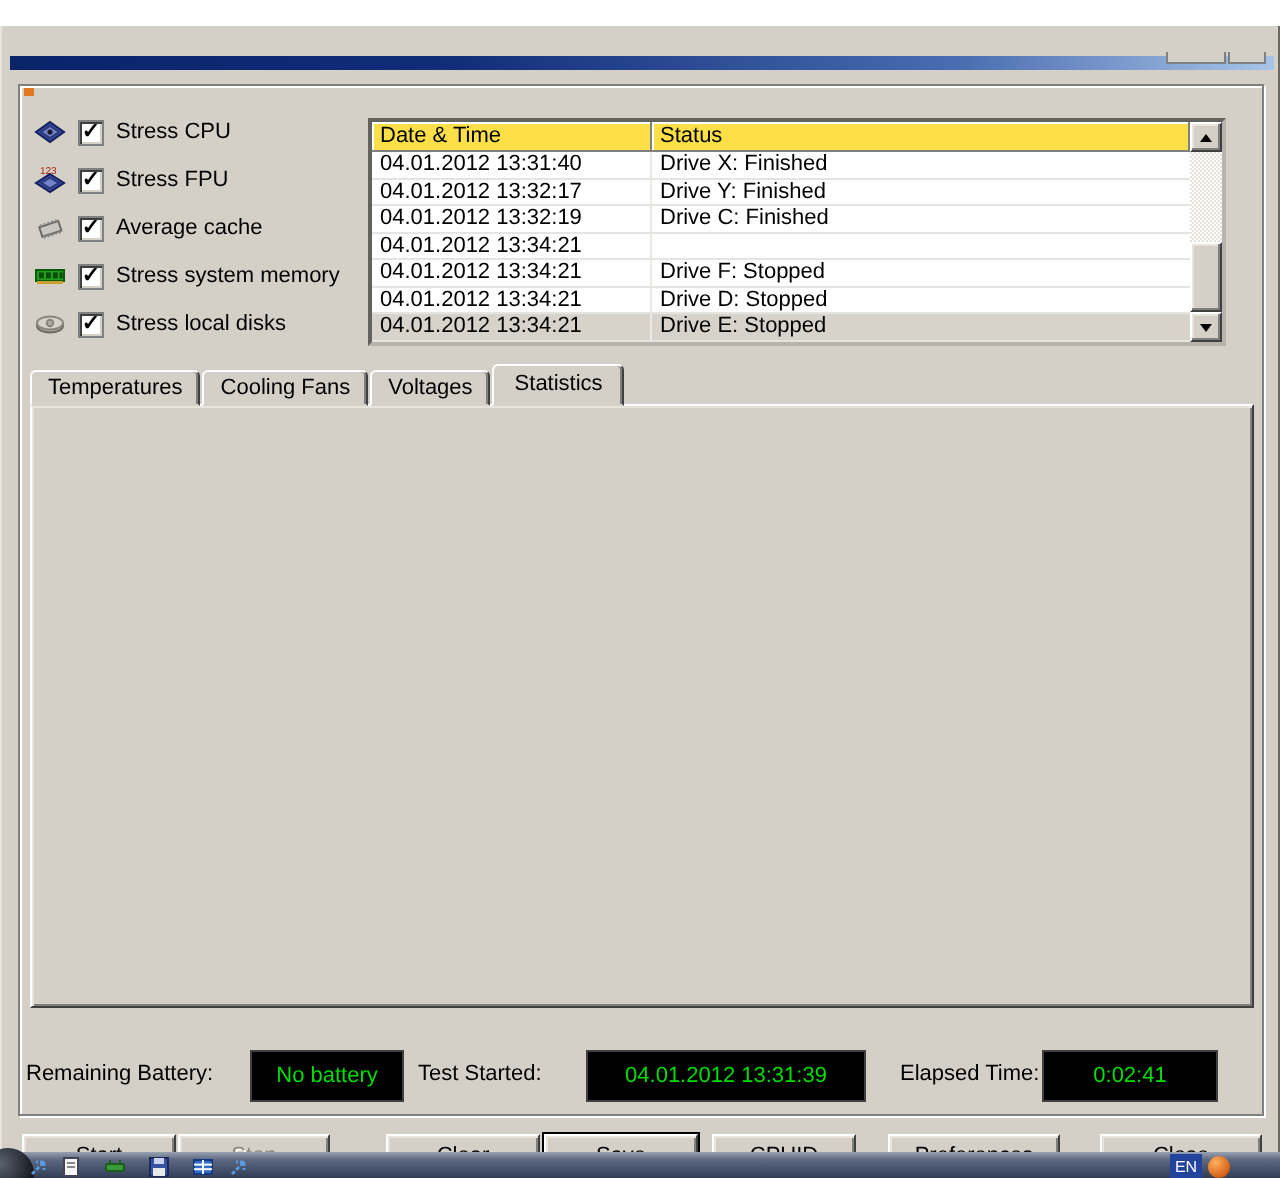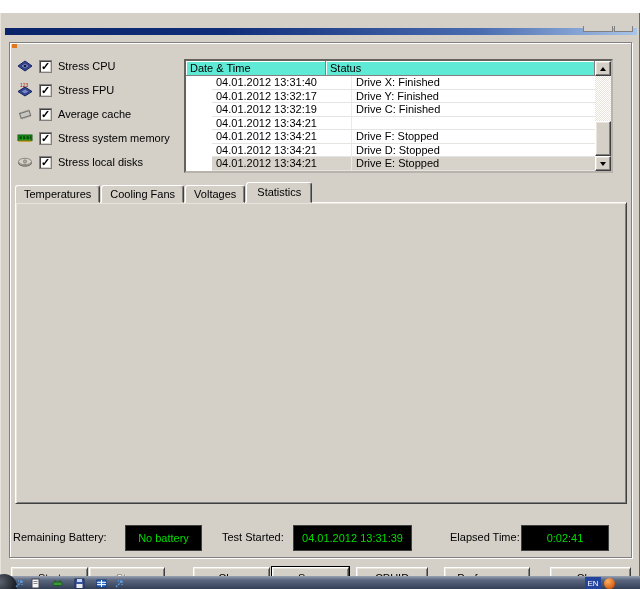--- a/index.html
+++ b/index.html
@@ -21,24 +21,24 @@
   .stress-row{display:flex;align-items:center;height:24px;}
   .s-icon{width:18px;height:15px;flex:0 0 18px;display:inline-flex;align-items:center;}
   .checkbox{width:13px;height:13px;flex:0 0 13px;background:#fff;border:1px solid #808080;
             box-shadow:inset 1px 1px 0 #404040, inset -1px -1px 0 #d4d0c8;box-sizing:border-box;
             margin:0 6px 0 4px;text-align:center;line-height:11px;font-size:11px;font-weight:bold;}
   .s-label{white-space:nowrap;}
   
   #log{position:absolute;left:183px;top:46px;width:429px;height:114px;background:#fff;
        border:2px inset #b8b4ac;box-sizing:border-box;}
   #log-header{position:absolute;left:0;top:0;right:16px;height:15px;display:flex;}
-  .hdrcell{background:#5eead4;border-right:1px solid #808080;border-bottom:1px solid #808080;
+  .hdrcell{background:#fde047;border-right:1px solid #808080;border-bottom:1px solid #808080;
            box-shadow:inset 1px 1px 0 #fff;box-sizing:border-box;padding:1px 0 0 4px;overflow:hidden;}
   #log-h1{width:140px;flex:0 0 140px;} #log-h2{flex:1;}
-  #log-rows{position:absolute;left:0;top:15px;right:16px;bottom:0;overflow:hidden;padding-left:26px;}
+  #log-rows{position:absolute;left:0;top:15px;right:16px;bottom:0;overflow:hidden;}
   .log-row{display:flex;height:13.57px;border-bottom:1px solid #e4e4e0;box-sizing:border-box;background:#fff;}
   .log-row.sel{background:#d7d3cb;}
   .log-c1{width:140px;flex:0 0 140px;padding:0 0 0 4px;border-right:1px solid #eceae6;box-sizing:border-box;
           white-space:nowrap;overflow:hidden;line-height:12.5px;}
   .log-c2{flex:1;padding-left:4px;white-space:nowrap;overflow:hidden;line-height:12.5px;}
   
   #log-sb{position:absolute;top:0;right:0;width:16px;bottom:0;background:#f0efea;}
   .sb-btn{position:absolute;left:0;width:16px;height:15px;background:#d4d0c8;
           border:1px solid;border-color:#fff #404040 #404040 #fff;box-shadow:inset -1px -1px 0 #808080, inset 1px 1px 0 #e8e4dc;
           box-sizing:border-box;display:flex;align-items:center;justify-content:center;}
@@ -76,21 +76,21 @@
   .st-num{border-right:1px solid #e4e4e0;box-sizing:border-box;text-align:right;padding-right:8px;line-height:15px;}
   .st-min{width:68px;flex:0 0 68px;} .st-max{width:67px;flex:0 0 67px;} .st-avg{width:71px;flex:0 0 71px;}
   .st-fill{flex:1;border-right:1px solid #e4e4e0;box-sizing:border-box;}
   .st-icon{display:inline-flex;align-items:center;height:15px;}
   .st-icon.g{margin-left:4px;margin-right:3px;}
   .st-icon.i{margin-left:21px;margin-right:2px;}
   
   .sb-label{position:absolute;top:518px;white-space:nowrap;}
   .led{position:absolute;top:512px;height:26px;border:1px solid #404040;box-sizing:border-box;
        display:flex;align-items:center;justify-content:center;white-space:nowrap;font-size:11px;}
-  #led-batt{left:124px;width:77px;} #led-start{left:292px;width:119px;} #led-elapsed{left:520px;width:88px;}
+  #led-batt{left:124px;width:77px;} #led-start{left:292px;width:140px;} #led-elapsed{left:520px;width:88px;}
   
   #button-row{position:absolute;left:0;top:554px;width:640px;height:22px;}
   .btn{position:absolute;top:0;height:21px;background:#d4d0c8;color:#000;
        font-family:"Liberation Sans",sans-serif;font-size:11px;
        border:1px solid;border-color:#fff #404040 #404040 #fff;
        box-shadow:inset 1px 1px 0 #e8e4dc, inset -1px -1px 0 #808080;box-sizing:border-box;padding:0;}
   .btn.disabled{color:#8a867e;text-shadow:1px 1px 0 #fff;}
   .btn.focused{box-shadow:0 0 0 1px #000, inset 1px 1px 0 #e8e4dc, inset -1px -1px 0 #808080;}
   .btn:nth-child(1){left:10px;width:77px;} .btn:nth-child(2){left:88px;width:76px;}
   .btn:nth-child(3){left:192px;width:77px;} .btn:nth-child(4){left:271px;width:77px;}
@@ -413,21 +413,21 @@
             <span class="st-num st-min"></span>
             <span class="st-num st-max"></span>
             <span class="st-num st-avg"></span>
             <span class="st-fill"></span>
           </div>
         </div>
     </div>
 
     <span class="sb-label" style="left:12px">Remaining Battery:</span>
     <div class="led" id="led-batt" style="background: rgb(0, 0, 0); color: rgb(0, 221, 0);">No battery</div>
-    <span class="sb-label" style="left:221px">Test Started:</span>
+    <span class="sb-label" style="left:208px">Test Started:</span>
     <div class="led" id="led-start" style="background: rgb(0, 0, 0); color: rgb(0, 221, 0);">04.01.2012 13:31:39</div>
     <span class="sb-label" style="left:449px">Elapsed Time:</span>
     <div class="led" id="led-elapsed" style="background: rgb(0, 0, 0); color: rgb(0, 221, 0);">0:02:41</div>
 
     <div id="button-row">
         <button class="btn">Start</button>
         <button class="btn disabled" disabled="">Stop</button>
         <button class="btn">Clear</button>
         <button class="btn focused">Save</button>
         <button class="btn">CPUID</button>

